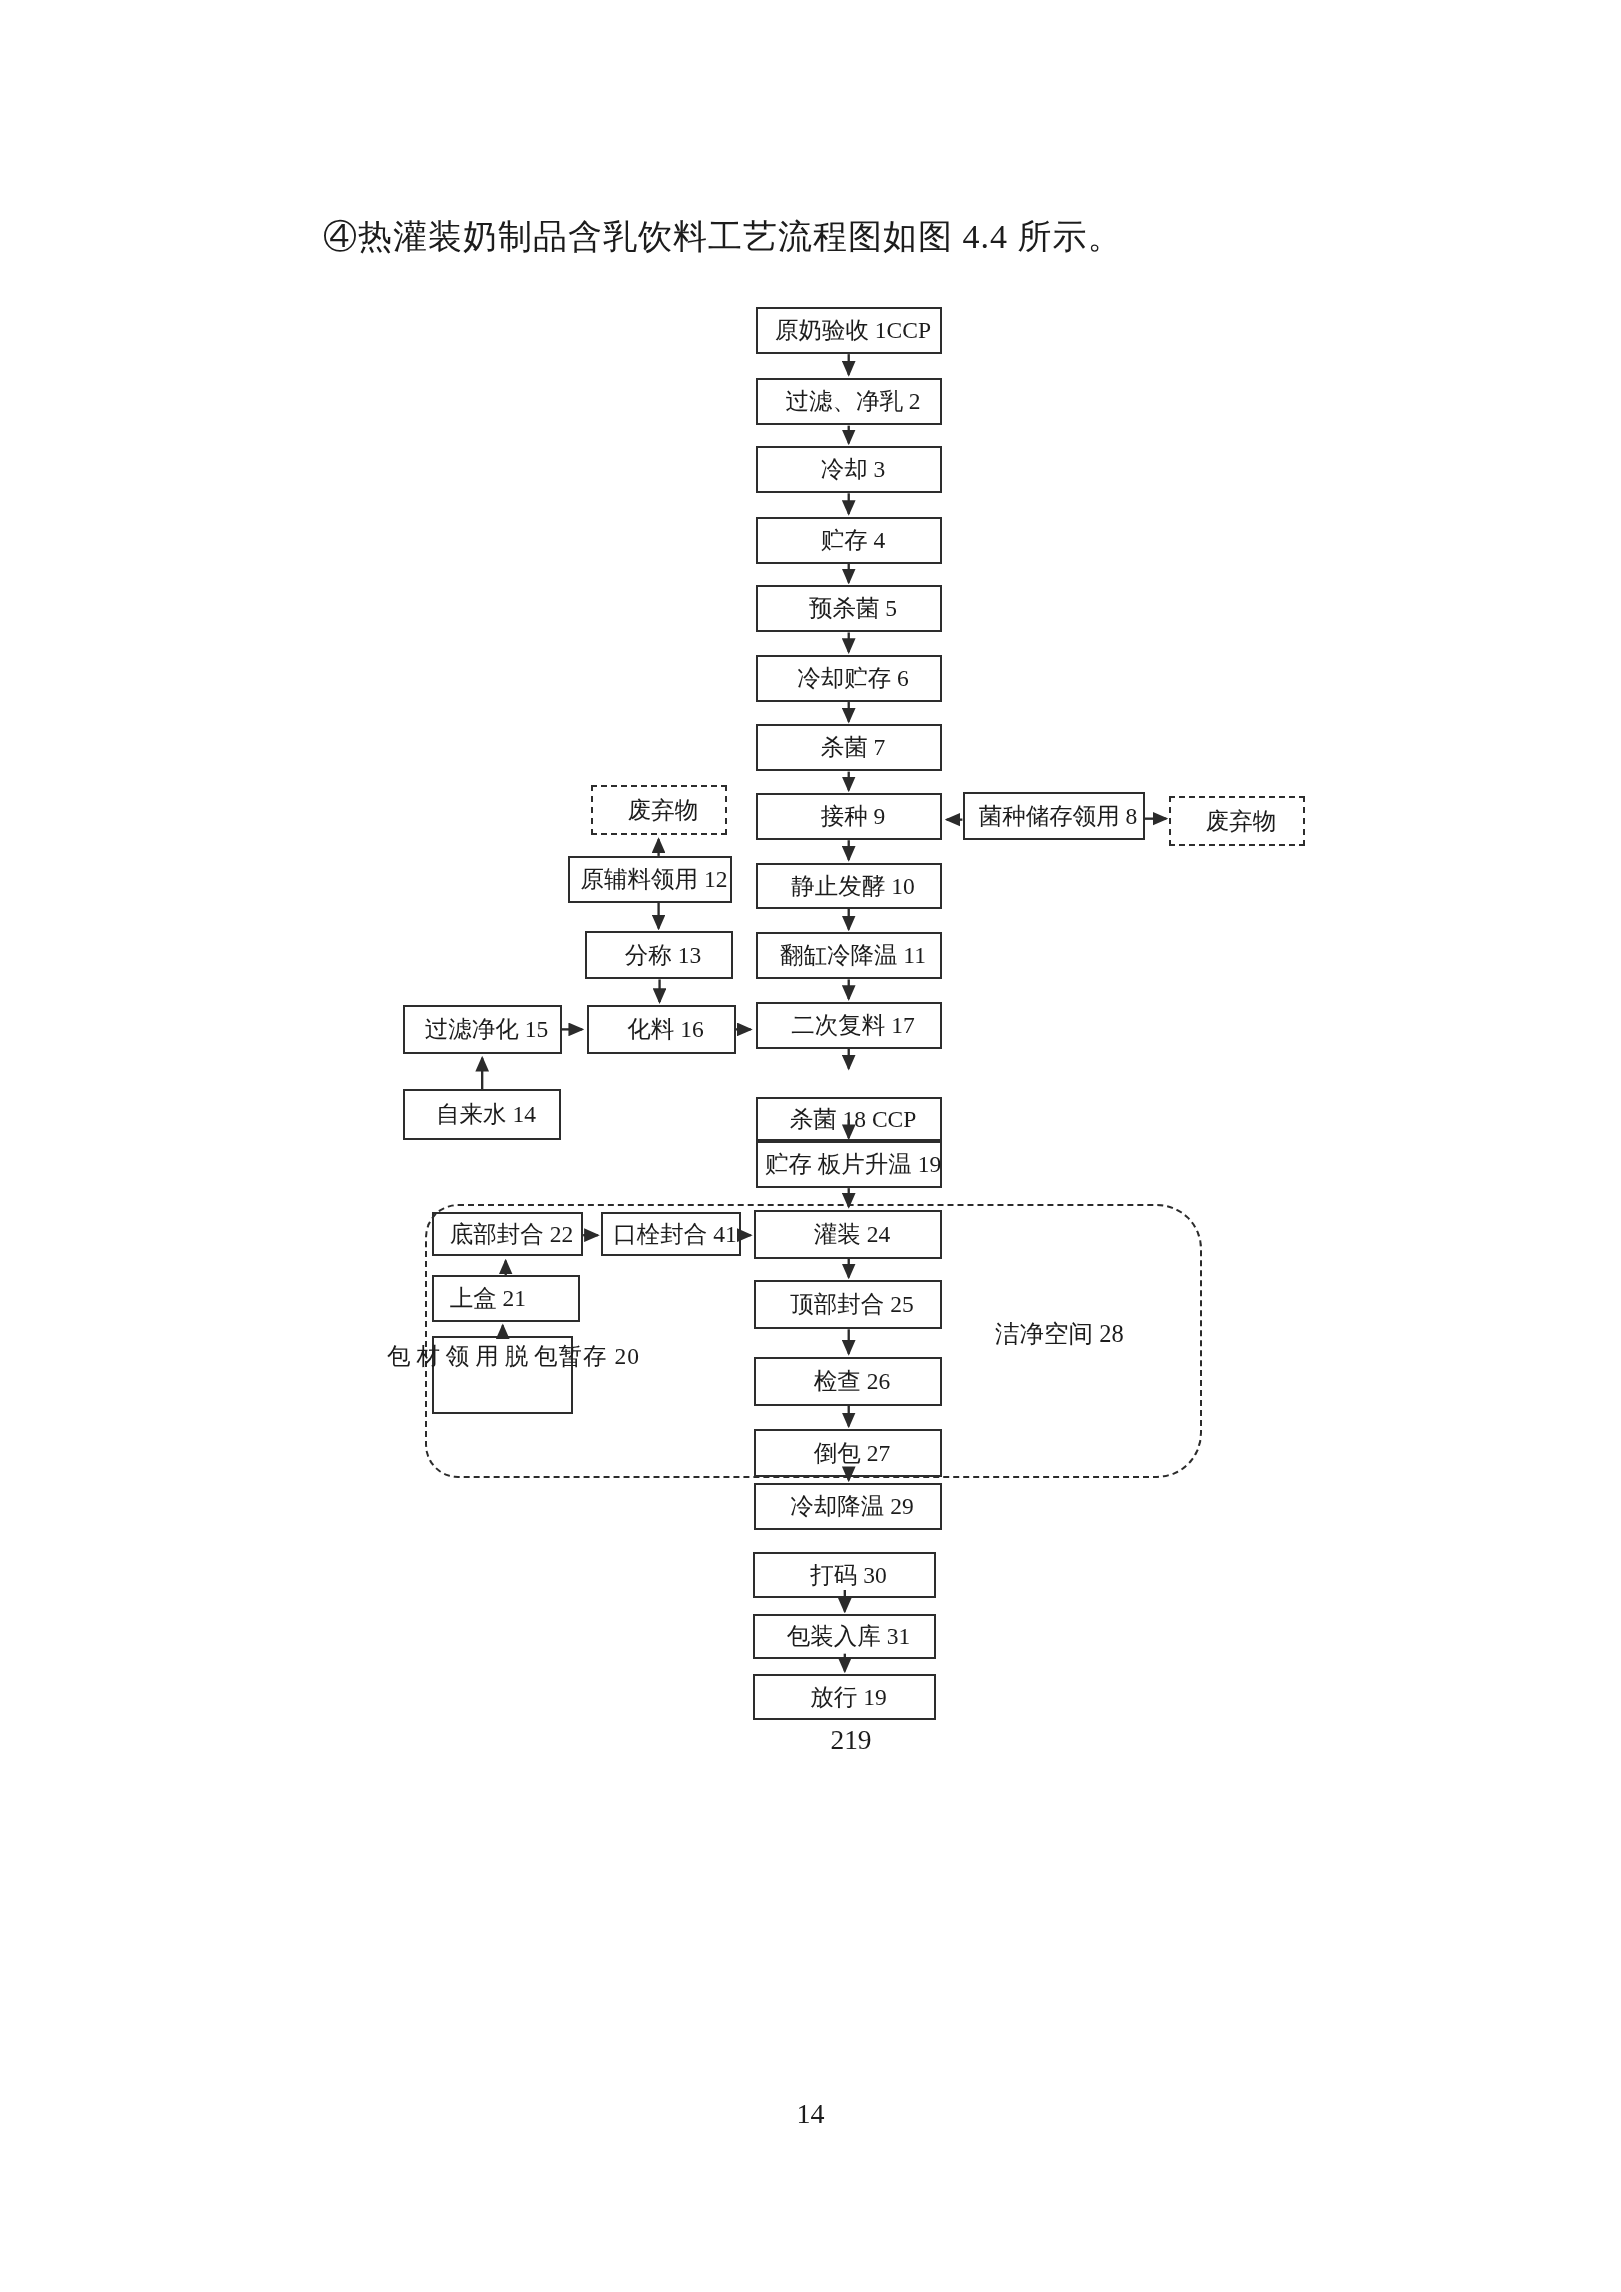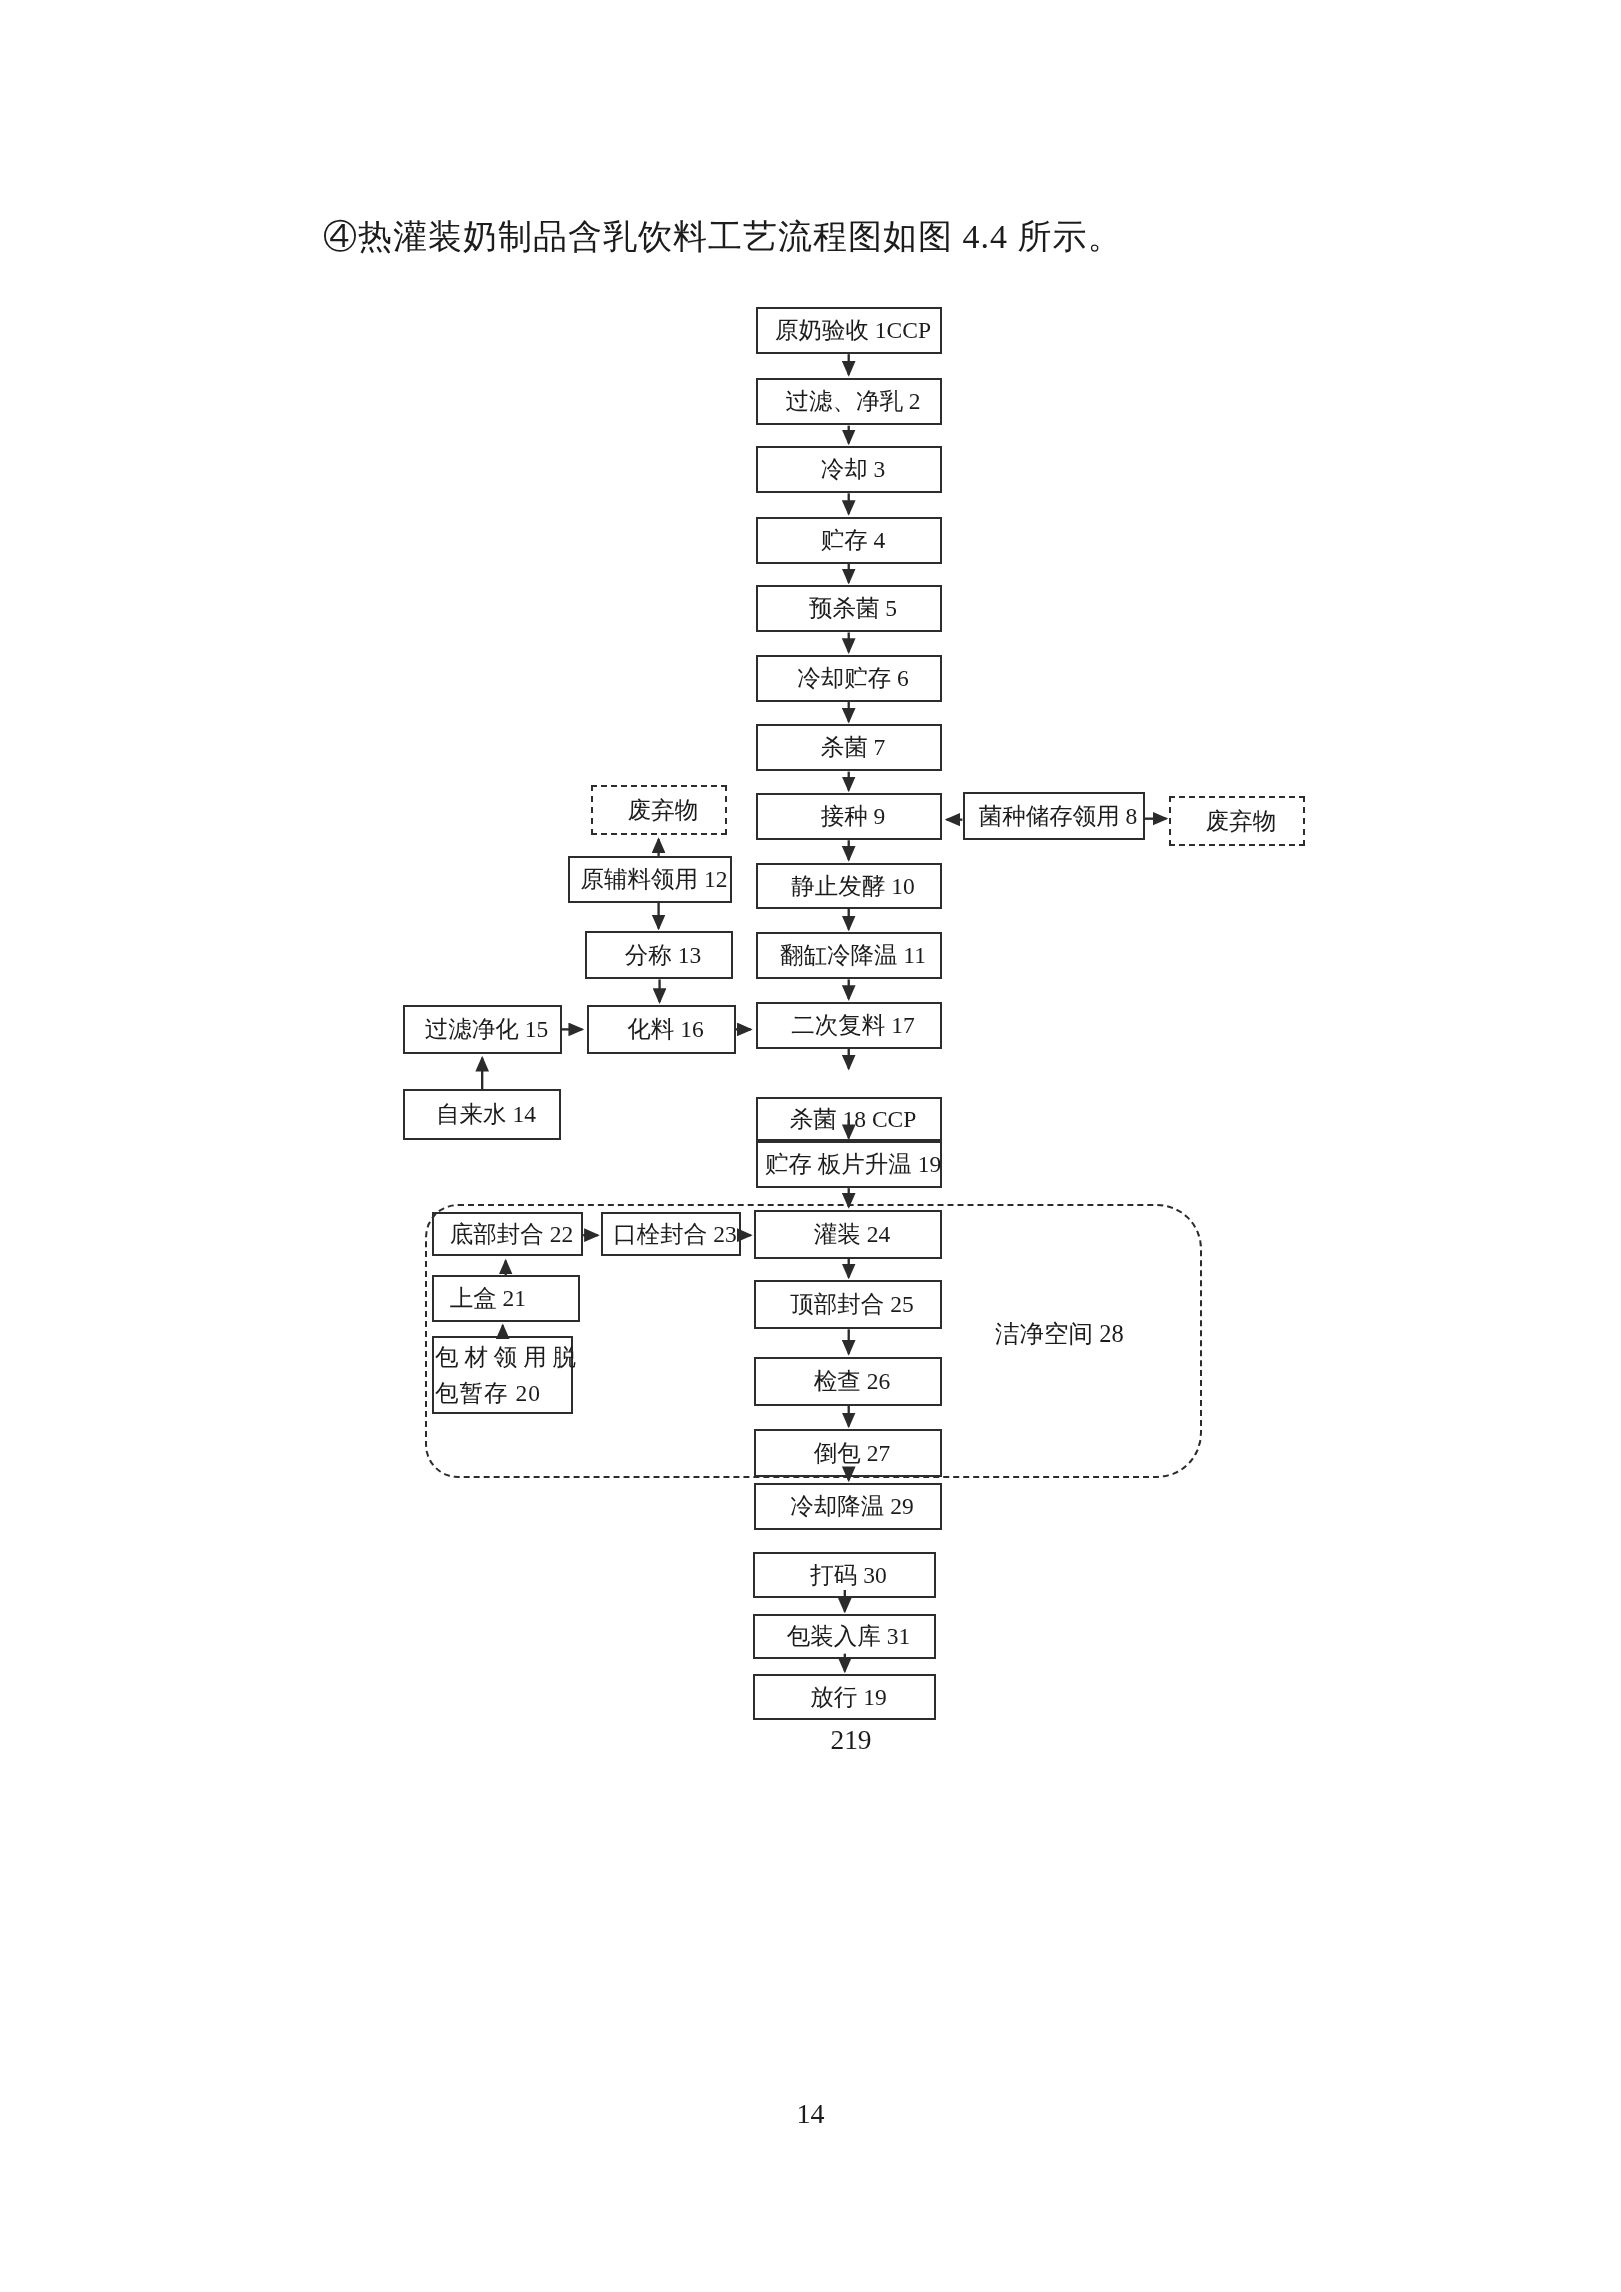--- a/index.html
+++ b/index.html
@@ -34,22 +34,22 @@
     display:flex;align-items:center;justify-content:center;
     font-size:23.5px;line-height:1.2;
     background:transparent;
     box-sizing:border-box;
     white-space:nowrap;
     padding-left:8px;
   }
   .node.dashed{border:2px dashed #2d2d2d;}
   .node.leftalign{justify-content:flex-start;padding-left:15.7px;}
   .node.twolines{
-    flex-direction:column;align-items:flex-start;justify-content:center;
-    padding-left:1px;line-height:1.55;
+    flex-direction:row;align-items:flex-start;justify-content:center;
+    padding-left:22px;line-height:1.55;
   }
   .node.twolines .l1{letter-spacing:5.9px;}
   .node.twolines .l2{letter-spacing:1px;}
   .cleanroom{
     position:absolute;left:425px;top:1204px;width:777px;height:274px;
     border:2.9px dashed #2b2b2b;
     border-radius:33px 45px 45px 33px;
     box-sizing:border-box;
   }
   .cleanroom-label{
@@ -98,21 +98,21 @@
   <div class="node" style="left:963px;top:792px;width:182px;height:48px">菌种储存领用 8</div>
   <div class="node dashed" style="left:1169px;top:796px;width:136px;height:50px">废弃物</div>
 
   <div class="node" style="left:568px;top:856px;width:164px;height:47px">原辅料领用 12</div>
   <div class="node" style="left:585px;top:931px;width:148px;height:48px">分称 13</div>
   <div class="node" style="left:403px;top:1005px;width:159px;height:49px">过滤净化 15</div>
   <div class="node" style="left:587px;top:1005px;width:149px;height:49px">化料 16</div>
   <div class="node" style="left:403px;top:1089px;width:158px;height:51px">自来水 14</div>
 
   <div class="node" style="left:432px;top:1212px;width:151px;height:44px">底部封合 22</div>
-  <div class="node" style="left:601px;top:1212px;width:140px;height:44px">口栓封合 23</div>
+  <div class="node" style="left:601px;top:1212px;width:140px;height:44px">口栓封合 41</div>
   <div class="node leftalign" style="left:432px;top:1275px;width:148px;height:47px">上盒 21</div>
   <div class="node twolines" style="left:432px;top:1336px;width:141px;height:78px">
     <span class="l1">包材领用脱</span>
     <span class="l2">包暂存 20</span>
   </div>
 
   <div class="footnote219">219</div>
   <div class="pagenum">14</div>
 
   <svg class="arrows" viewBox="0 0 1654 2339">

